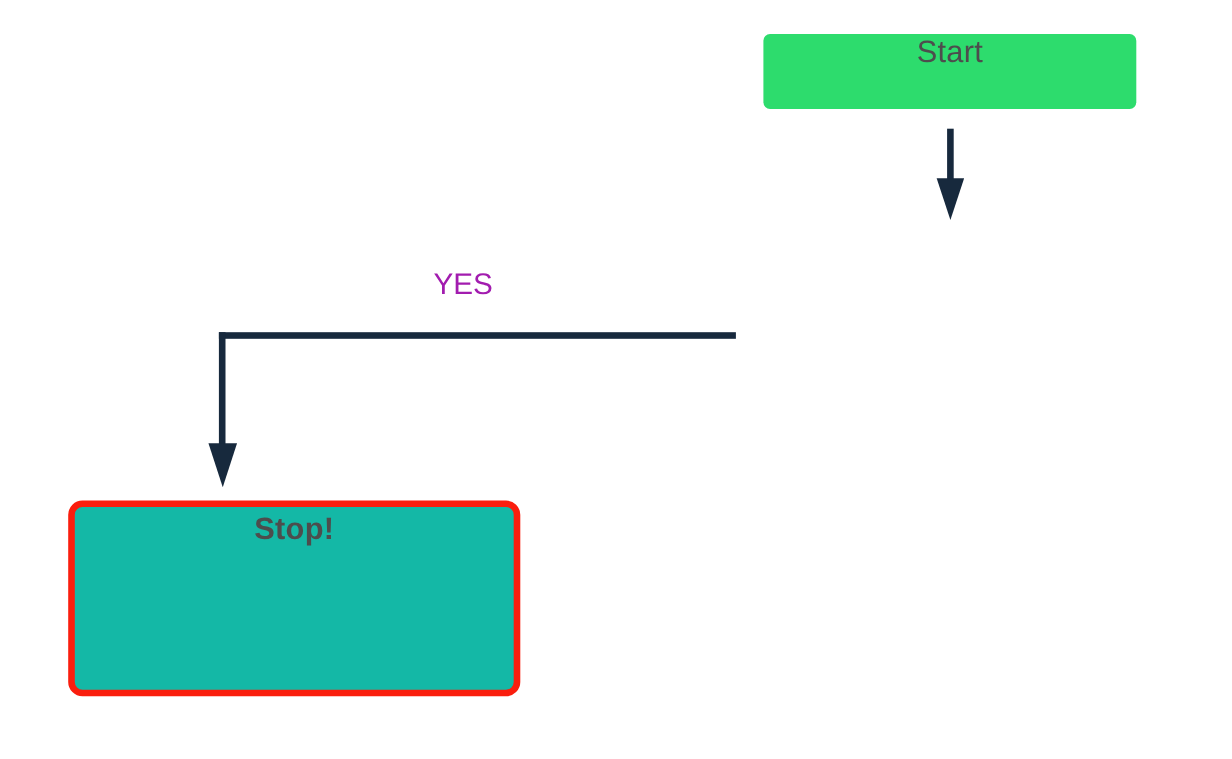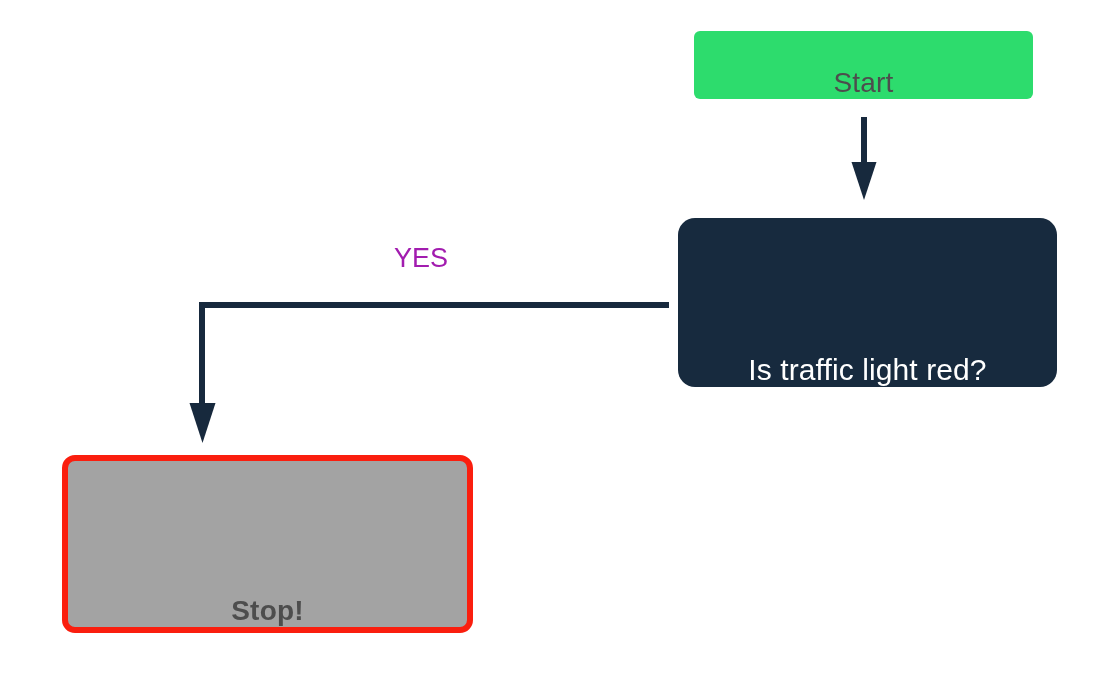--- a/index.html
+++ b/index.html
@@ -15,21 +15,21 @@
     overflow: hidden;
     font-family: "Liberation Sans", sans-serif;
     -webkit-font-smoothing: antialiased;
   }
 
   
   .node {
     position: absolute;
     box-sizing: border-box;
     display: flex;
-    align-items: flex-end;
+    align-items: flex-start;
     justify-content: center;
     text-align: center;
   }
 
   .node-start {
     left: 694px;
     top: 31px;
     width: 339px;
     height: 68px;
     background: #2ddc6d;
@@ -51,28 +51,28 @@
     font-size: 30px;
     font-weight: 400;
     letter-spacing: 0.1px;
   }
 
   .node-stop {
     left: 62px;
     top: 455px;
     width: 411px;
     height: 178px;
-    background: #a3a3a3;
+    background: #14b8a6;
     border: 6px solid #fa1e0e;
     border-radius: 13px;
     color: #4d4d4d;
     font-size: 28px;
     font-weight: 700;
     letter-spacing: 0.2px;
-    padding-top: 24px;
+    padding-top: 4px;
   }
 
   
   .edge-label {
     position: absolute;
     color: #a21caf;
     font-size: 27px;
     font-weight: 400;
     white-space: nowrap;
   }
@@ -109,21 +109,18 @@
       <polygon points="189.5,403 215.5,403 202.5,443" fill="#17293d"></polygon>
     </g>
   </svg>
 
   <div class="edge-label edge-label-yes">YES</div>
 
   <div class="node node-start">
     <span>Start</span>
   </div>
 
-  <div class="node node-decision">
-    <span>Is traffic light red?</span>
-  </div>
 
   <div class="node node-stop">
     <span>Stop!</span>
   </div>
 
 </div>
 
 </body></html>

